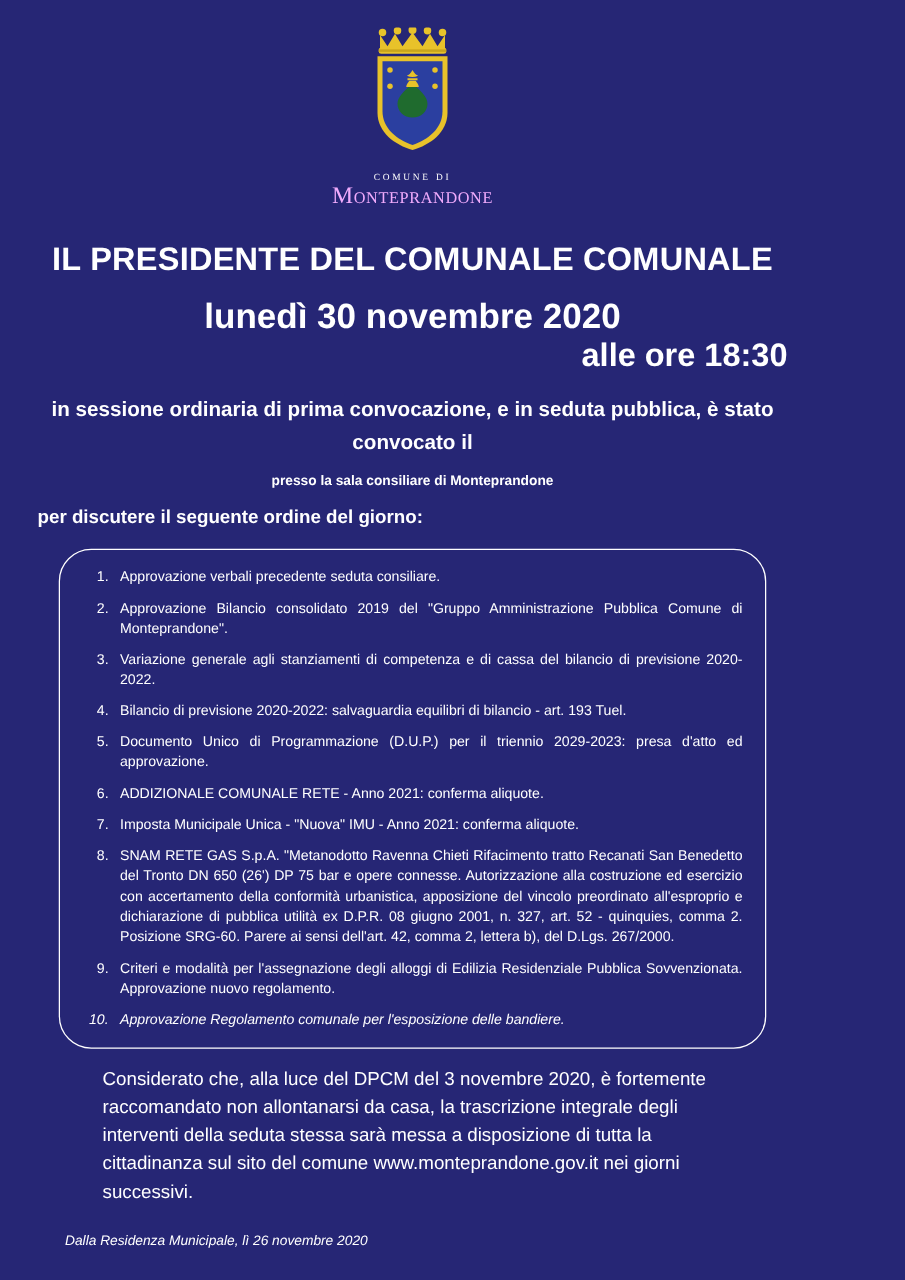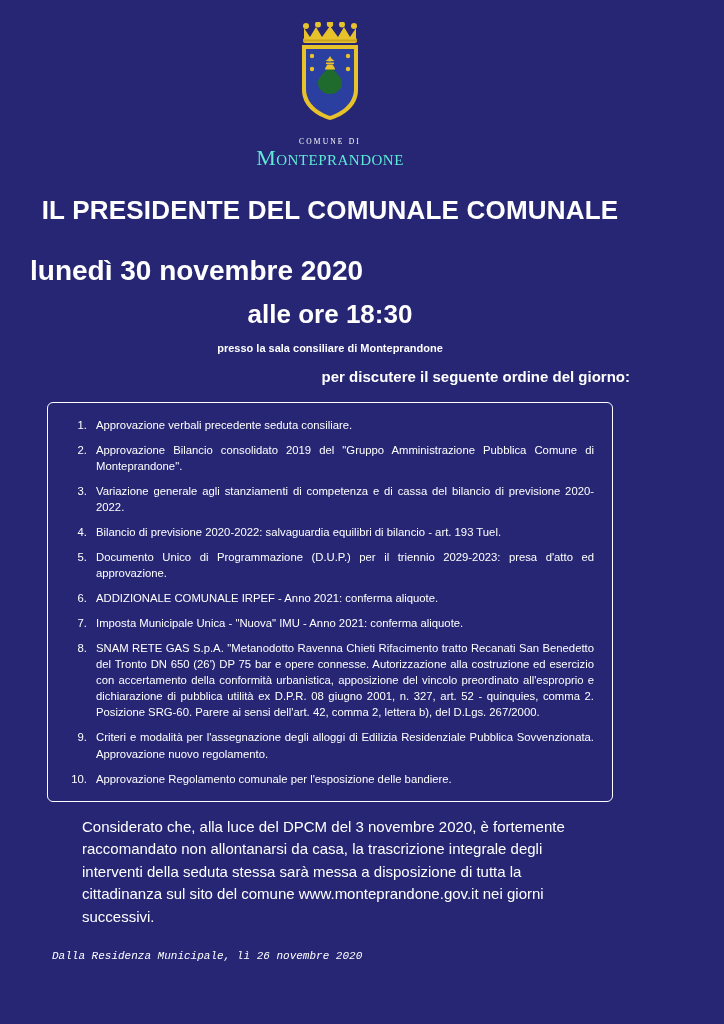--- a/index.html
+++ b/index.html
@@ -54,52 +54,52 @@
   }
   .comune-di {
     font-size: 7.5px;
     letter-spacing: 2.2px;
     margin-top: 3px;
     color: #ffffff;
     font-family: "Liberation Serif", serif;
   }
   .town-name {
     font-family: "Liberation Serif", serif;
-    font-size: 22px;
+    font-size: 19px;
     letter-spacing: 0.5px;
     line-height: 1;
     margin-top: 1px;
-    color: #5eead4;
+    color: #f0abfc;
     font-variant: small-caps;
   }
 
   
   .hd1 {
     text-align: center;
     font-weight: bold;
     font-size: 26px;
     letter-spacing: 0.2px;
     margin-top: 26px;
   }
   .hd2 {
     text-align: center;
     font-weight: bold;
     font-size: 23px;
     margin-top: 13px;
   }
   .hd3 {
+    text-align: center;
     font-weight: bold;
     font-size: 28px;
-    margin-top: 29px;
+    margin-top: 14px;
   }
   .hd4 {
-    text-align: center;
+    text-align: right;
     font-weight: bold;
     font-size: 26px;
-    margin-top: 12px;
   }
   .hd5 {
     text-align: center;
     font-weight: bold;
     font-size: 16.5px;
     margin-top: 16px;
     line-height: 1.55;
   }
   .hd-big {
     text-align: center;
@@ -108,63 +108,63 @@
     margin-top: 14px;
     letter-spacing: 0.4px;
   }
   .hd6 {
     text-align: center;
     font-weight: bold;
     font-size: 11px;
     margin-top: 12px;
   }
   .hd7 {
-    text-align: right;
+    text-align: left;
     font-weight: bold;
     font-size: 15px;
     margin-top: 14px;
   }
 
   
   .agenda-box {
     margin: 17px 17px 0 17px;
     border: 1.5px solid #ffffff;
-    border-radius: 6px;
+    border-radius: 26px;
     padding: 14px 18px 14px 14px;
     box-sizing: border-box;
   }
   ol.agenda {
     margin: 0;
     padding: 0 0 0 28px;
     list-style: decimal;
   }
   ol.agenda li {
     font-size: 11.3px;
     line-height: 1.42;
     text-align: justify;
     margin-bottom: 9px;
     padding-left: 6px;
   }
   ol.agenda li:last-child {
     margin-bottom: 0;
+    font-style: italic;
   }
 
   
   .note {
     margin: 14px 52px 0 52px;
     font-size: 15px;
     line-height: 1.5;
     text-align: left;
   }
   .residence {
     margin-top: 22px;
     margin-left: 22px;
     font-size: 11px;
     font-style: italic;
-    font-family: Liberation Mono, monospace;
   }
 </style>
 </head>
 <body>
 
 <div class="page">
 
   <div class="crest-wrap">
     <div class="crest">
       <svg class="crown" viewBox="0 0 60 22" xmlns="http://www.w3.org/2000/svg">
@@ -192,31 +192,32 @@
         <circle cx="49" cy="27" r="2.2" fill="#e8c22a"></circle>
       </svg>
     </div>
     <div class="comune-di">COMUNE DI</div>
     <div class="town-name">Monteprandone</div>
   </div>
 
   <div class="hd1">IL PRESIDENTE DEL COMUNALE COMUNALE</div>
   <div class="hd3">lunedì 30 novembre 2020</div>
   <div class="hd4">alle ore 18:30</div>
+  <div class="hd5">in sessione ordinaria di prima convocazione, e in seduta pubblica, è stato convocato il</div>
   <div class="hd6">presso la sala consiliare di Monteprandone</div>
   <div class="hd7">per discutere il seguente ordine del giorno:</div>
 
   <div class="agenda-box">
     <ol class="agenda">
       <li>Approvazione verbali precedente seduta consiliare.</li>
       <li>Approvazione Bilancio consolidato 2019 del "Gruppo Amministrazione Pubblica Comune di Monteprandone".</li>
       <li>Variazione generale agli stanziamenti di competenza e di cassa del bilancio di previsione 2020-2022.</li>
       <li>Bilancio di previsione 2020-2022: salvaguardia equilibri di bilancio - art. 193 Tuel.</li>
       <li>Documento Unico di Programmazione (D.U.P.) per il triennio 2029-2023: presa d'atto ed approvazione.</li>
-      <li>ADDIZIONALE COMUNALE IRPEF - Anno 2021: conferma aliquote.</li>
+      <li>ADDIZIONALE COMUNALE RETE - Anno 2021: conferma aliquote.</li>
       <li>Imposta Municipale Unica - "Nuova" IMU - Anno 2021: conferma aliquote.</li>
       <li>SNAM RETE GAS S.p.A. "Metanodotto Ravenna Chieti Rifacimento tratto Recanati San Benedetto del Tronto DN 650 (26') DP 75 bar e opere connesse. Autorizzazione alla costruzione ed esercizio con accertamento della conformità urbanistica, apposizione del vincolo preordinato all'esproprio e dichiarazione di pubblica utilità ex D.P.R. 08 giugno 2001, n. 327, art. 52 - quinquies, comma 2. Posizione SRG-60. Parere ai sensi dell'art. 42, comma 2, lettera b), del D.Lgs. 267/2000.</li>
       <li>Criteri e modalità per l'assegnazione degli alloggi di Edilizia Residenziale Pubblica Sovvenzionata. Approvazione nuovo regolamento.</li>
       <li>Approvazione Regolamento comunale per l'esposizione delle bandiere.</li>
     </ol>
   </div>
 
   <div class="note">Considerato che, alla luce del DPCM del 3 novembre 2020, è fortemente raccomandato non allontanarsi da casa, la trascrizione integrale degli interventi della seduta stessa sarà messa a disposizione di tutta la cittadinanza sul sito del comune www.monteprandone.gov.it nei giorni successivi.</div>
 
   <div class="residence">Dalla Residenza Municipale, lì 26 novembre 2020</div>

